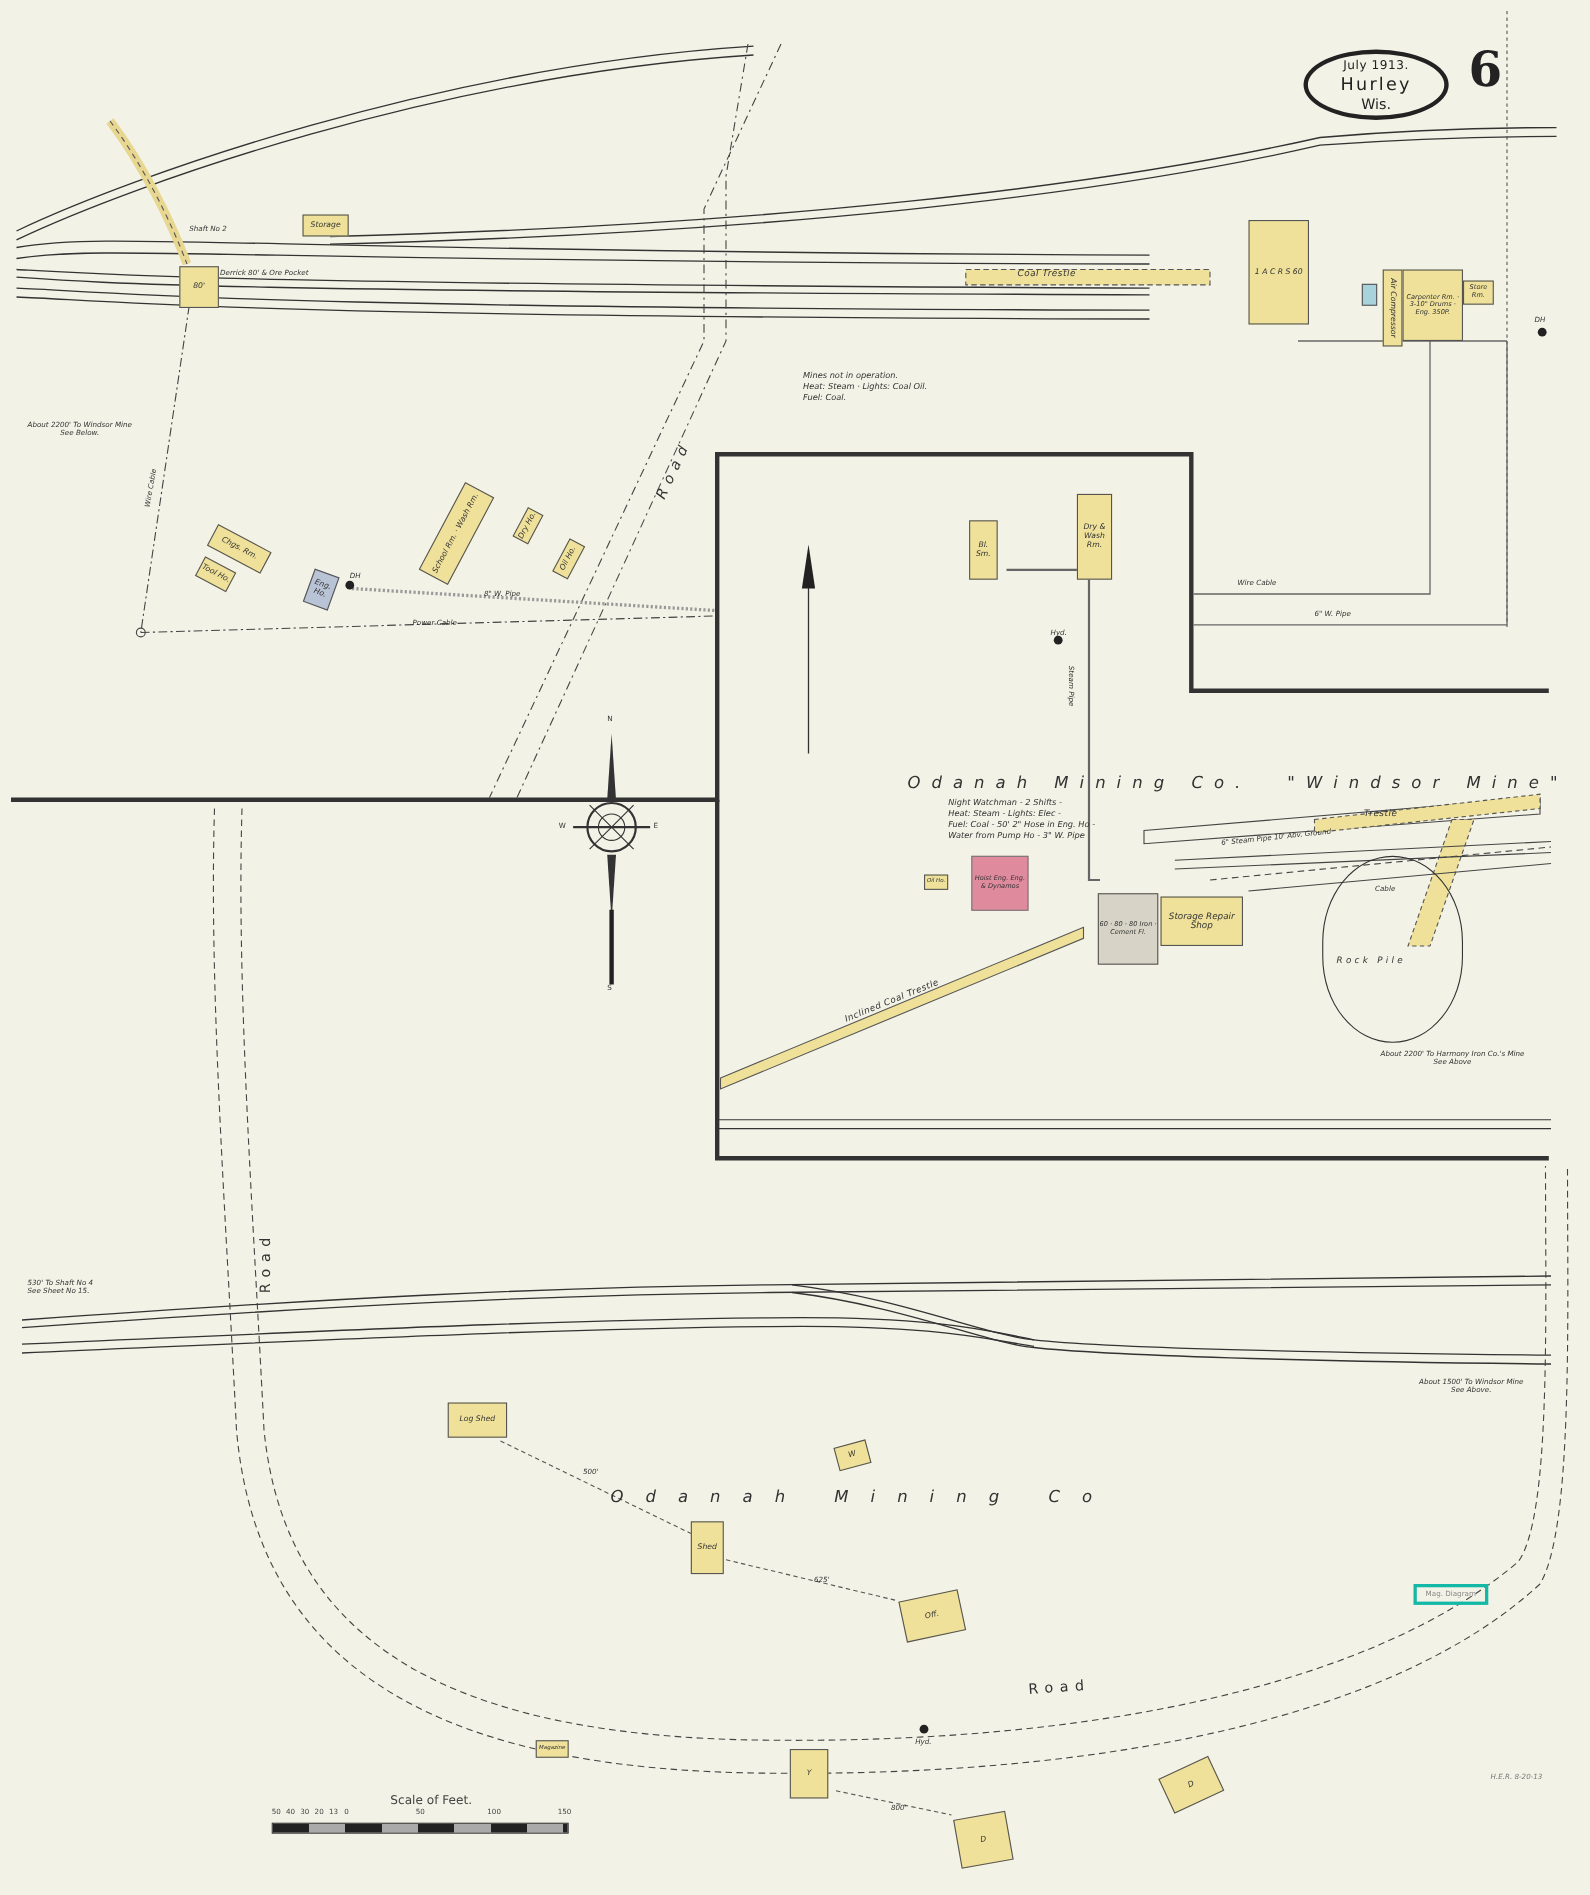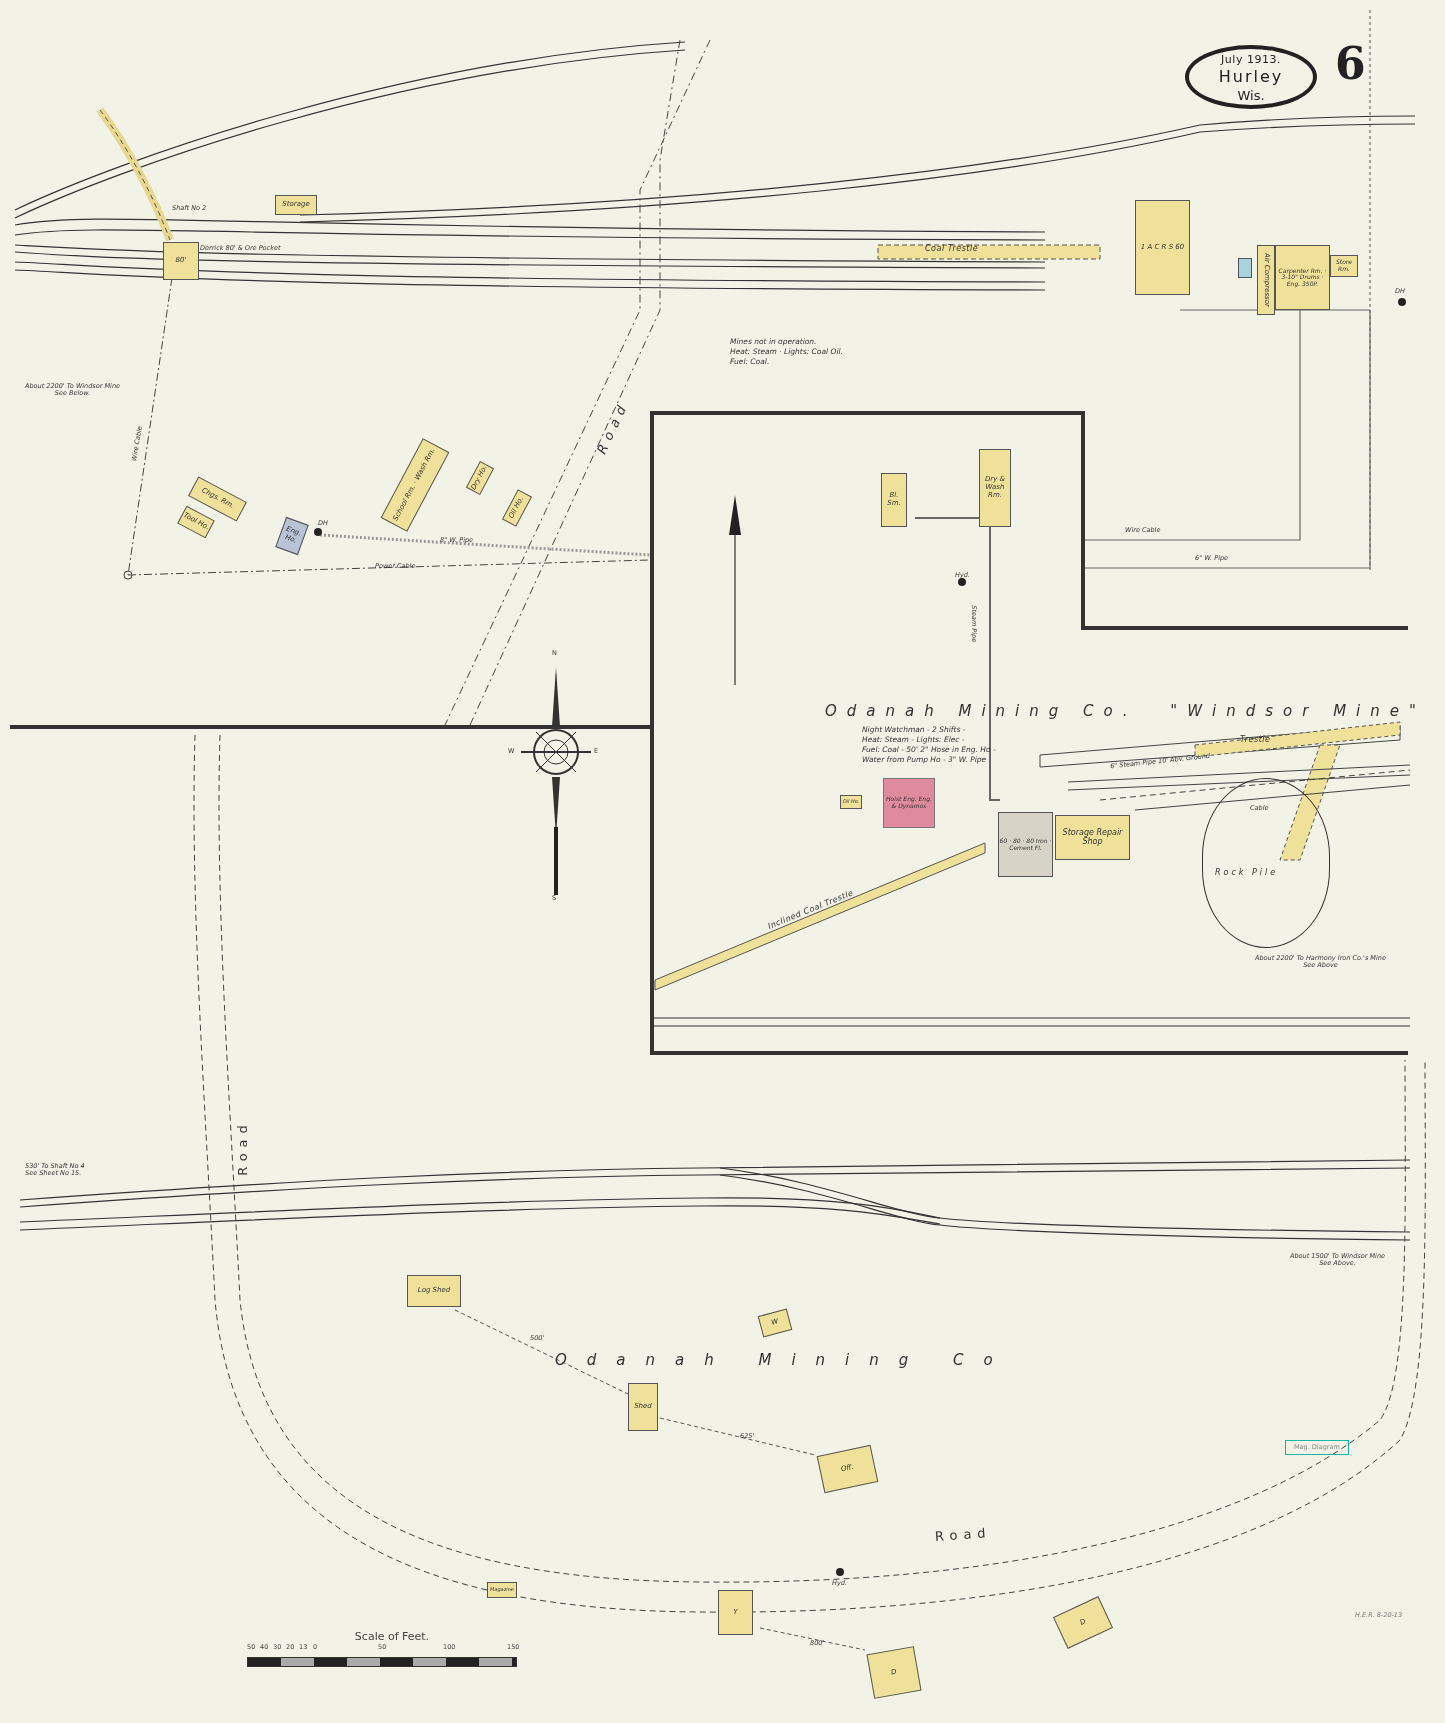--- a/index.html
+++ b/index.html
@@ -221,21 +221,21 @@
   <div>See Above</div>
 </div>
 <div class="lbl tiny" style="left:25px;top:1163px;">
   <div>530' To Shaft No 4</div>
   <div>See Sheet No 15.</div>
 </div>
 <div class="lbl tiny" style="left:1290px;top:1253px;text-align:center;">
   <div>About 1500' To Windsor Mine</div>
   <div>See Above.</div>
 </div>
-<div class="lbl tiny" style="left:1285px;top:1440px;border:1px solid #14b8a6;padding:3px 8px;color:#888;font-style:normal;">Mag. Diagram</div>
+<div class="lbl tiny" style="left:1285px;top:1440px;border:3px solid #14b8a6;padding:3px 8px;color:#888;font-style:normal;">Mag. Diagram</div>
 <div class="lbl tiny" style="left:1355px;top:1612px;color:#777;">H.E.R. 8-20-13</div>
 
 <div class="lbl tiny" style="left:552px;top:650px;font-style:normal;">N</div>
 <div class="lbl tiny" style="left:552px;top:895px;font-style:normal;">S</div>
 <div class="lbl tiny" style="left:594px;top:748px;font-style:normal;">E</div>
 <div class="lbl tiny" style="left:508px;top:748px;font-style:normal;">W</div>
 
 <div class="scale">
   <div class="t">Scale of Feet.</div>
   <div class="ticks">

